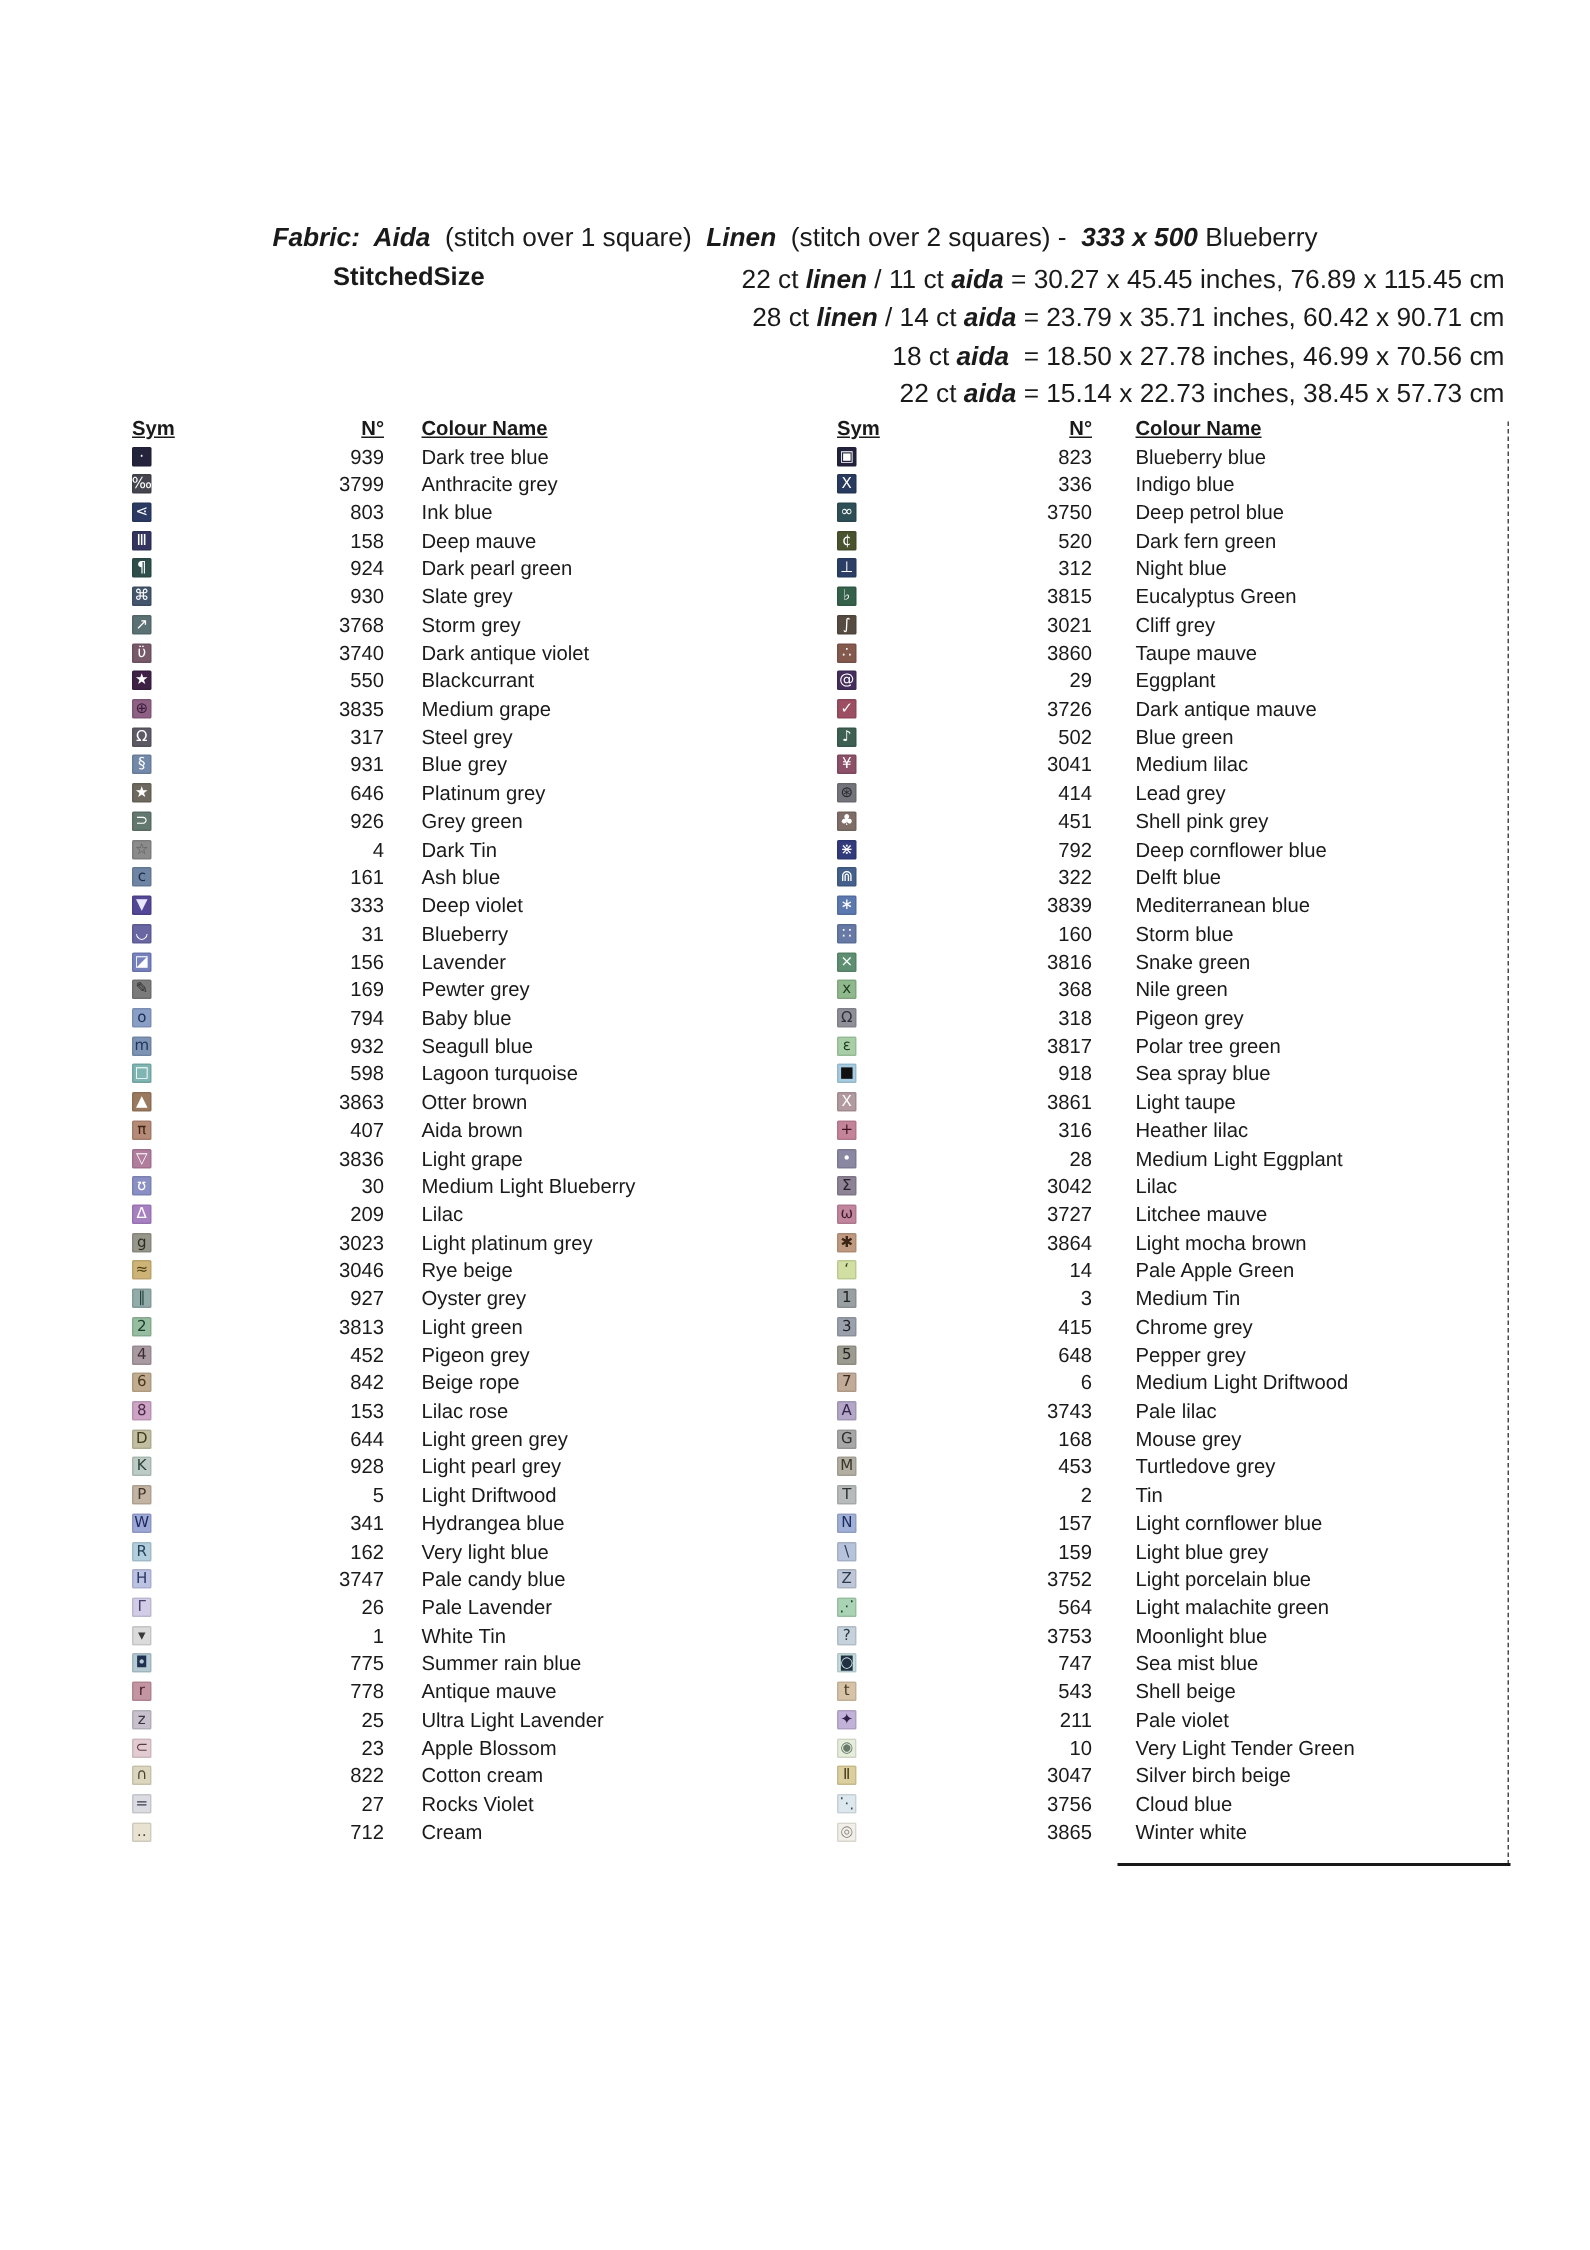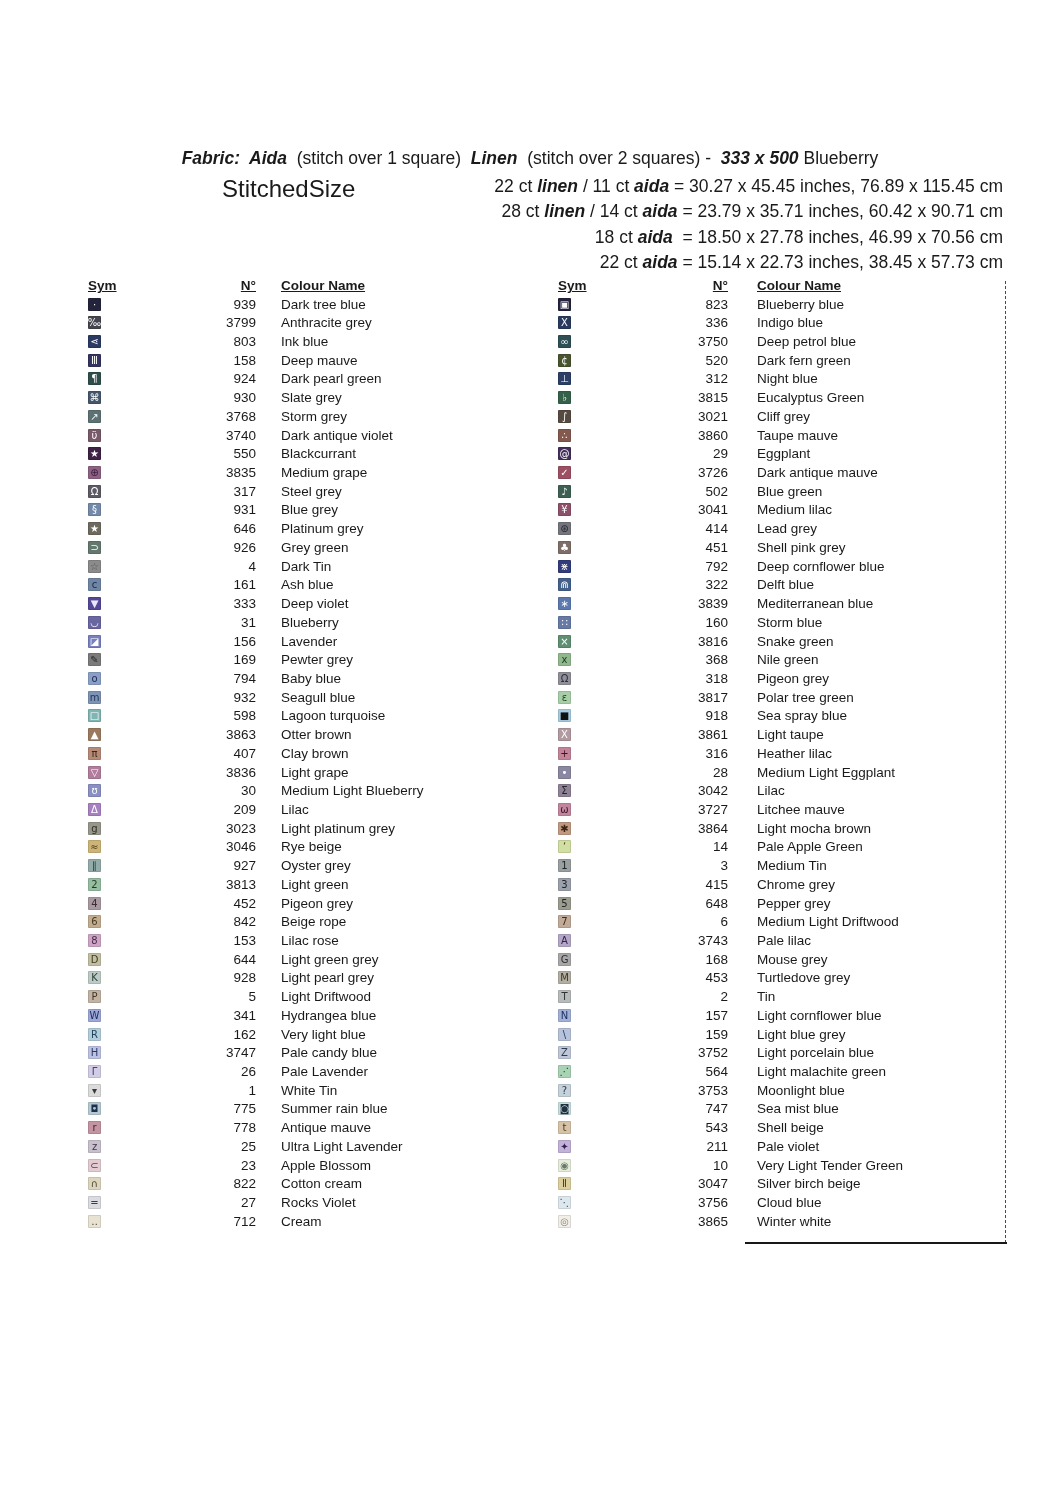--- a/index.html
+++ b/index.html
@@ -6,21 +6,21 @@
   .page{position:relative;width:1060px;height:1500px;background:#ffffff;overflow:hidden;
         font-family:"Liberation Sans",sans-serif;color:#1a1a1a;}
   .title{position:absolute;top:98px;left:0;width:1060px;text-align:center;
          font-family:"DejaVu Serif",serif;font-style:italic;font-weight:bold;font-size:35px;
          letter-spacing:0.5px;white-space:nowrap;}
   .t-black{color:#141414;}
   .t-red{color:#8e1414;margin-left:10px;}
   .fabric-line{position:absolute;top:148px;left:0;width:1060px;text-align:center;
                font-size:17.5px;white-space:pre-wrap;}
   .b{font-weight:bold;font-style:italic;}
-  .stitched-label{position:absolute;top:175px;left:222px;font-size:24px;font-weight:normal;}
+  .stitched-label{position:absolute;top:175px;left:222px;font-size:17px;font-weight:bold;}
   .size-lines{position:absolute;top:174px;left:0;width:1003px;text-align:right;
               font-size:17.5px;line-height:25.4px;white-space:pre-wrap;}
   .key-table{position:absolute;top:276px;font-size:13.5px;}
   .key-left{left:88px;width:440px;}
   .key-right{left:558px;width:440px;}
   .krow{display:grid;grid-template-columns:17px 151px 1fr;height:18.73px;align-items:center;}
   .key-right .krow{grid-template-columns:17px 153px 1fr;}
   .krow .num{text-align:right;white-space:nowrap;}
   .krow .cname{padding-left:25px;white-space:nowrap;}
   .key-right .krow .cname{padding-left:29px;}
@@ -166,21 +166,21 @@
         <span class="cname">Lagoon turquoise</span>
       </div>
       <div class="krow">
         <span class="sym" style="background: rgb(154, 122, 94); color: rgb(255, 255, 255);">▲</span>
         <span class="num">3863</span>
         <span class="cname">Otter brown</span>
       </div>
       <div class="krow">
         <span class="sym" style="background: rgb(181, 138, 118); color: rgb(60, 36, 21);">π</span>
         <span class="num">407</span>
-        <span class="cname">Clay brown</span>
+        <span class="cname">Aida brown</span>
       </div>
       <div class="krow">
         <span class="sym" style="background: rgb(176, 125, 156); color: rgb(255, 255, 255);">▽</span>
         <span class="num">3836</span>
         <span class="cname">Light grape</span>
       </div>
       <div class="krow">
         <span class="sym" style="background: rgb(138, 143, 196); color: rgb(255, 255, 255);">ʊ</span>
         <span class="num">30</span>
         <span class="cname">Medium Light Blueberry</span>

